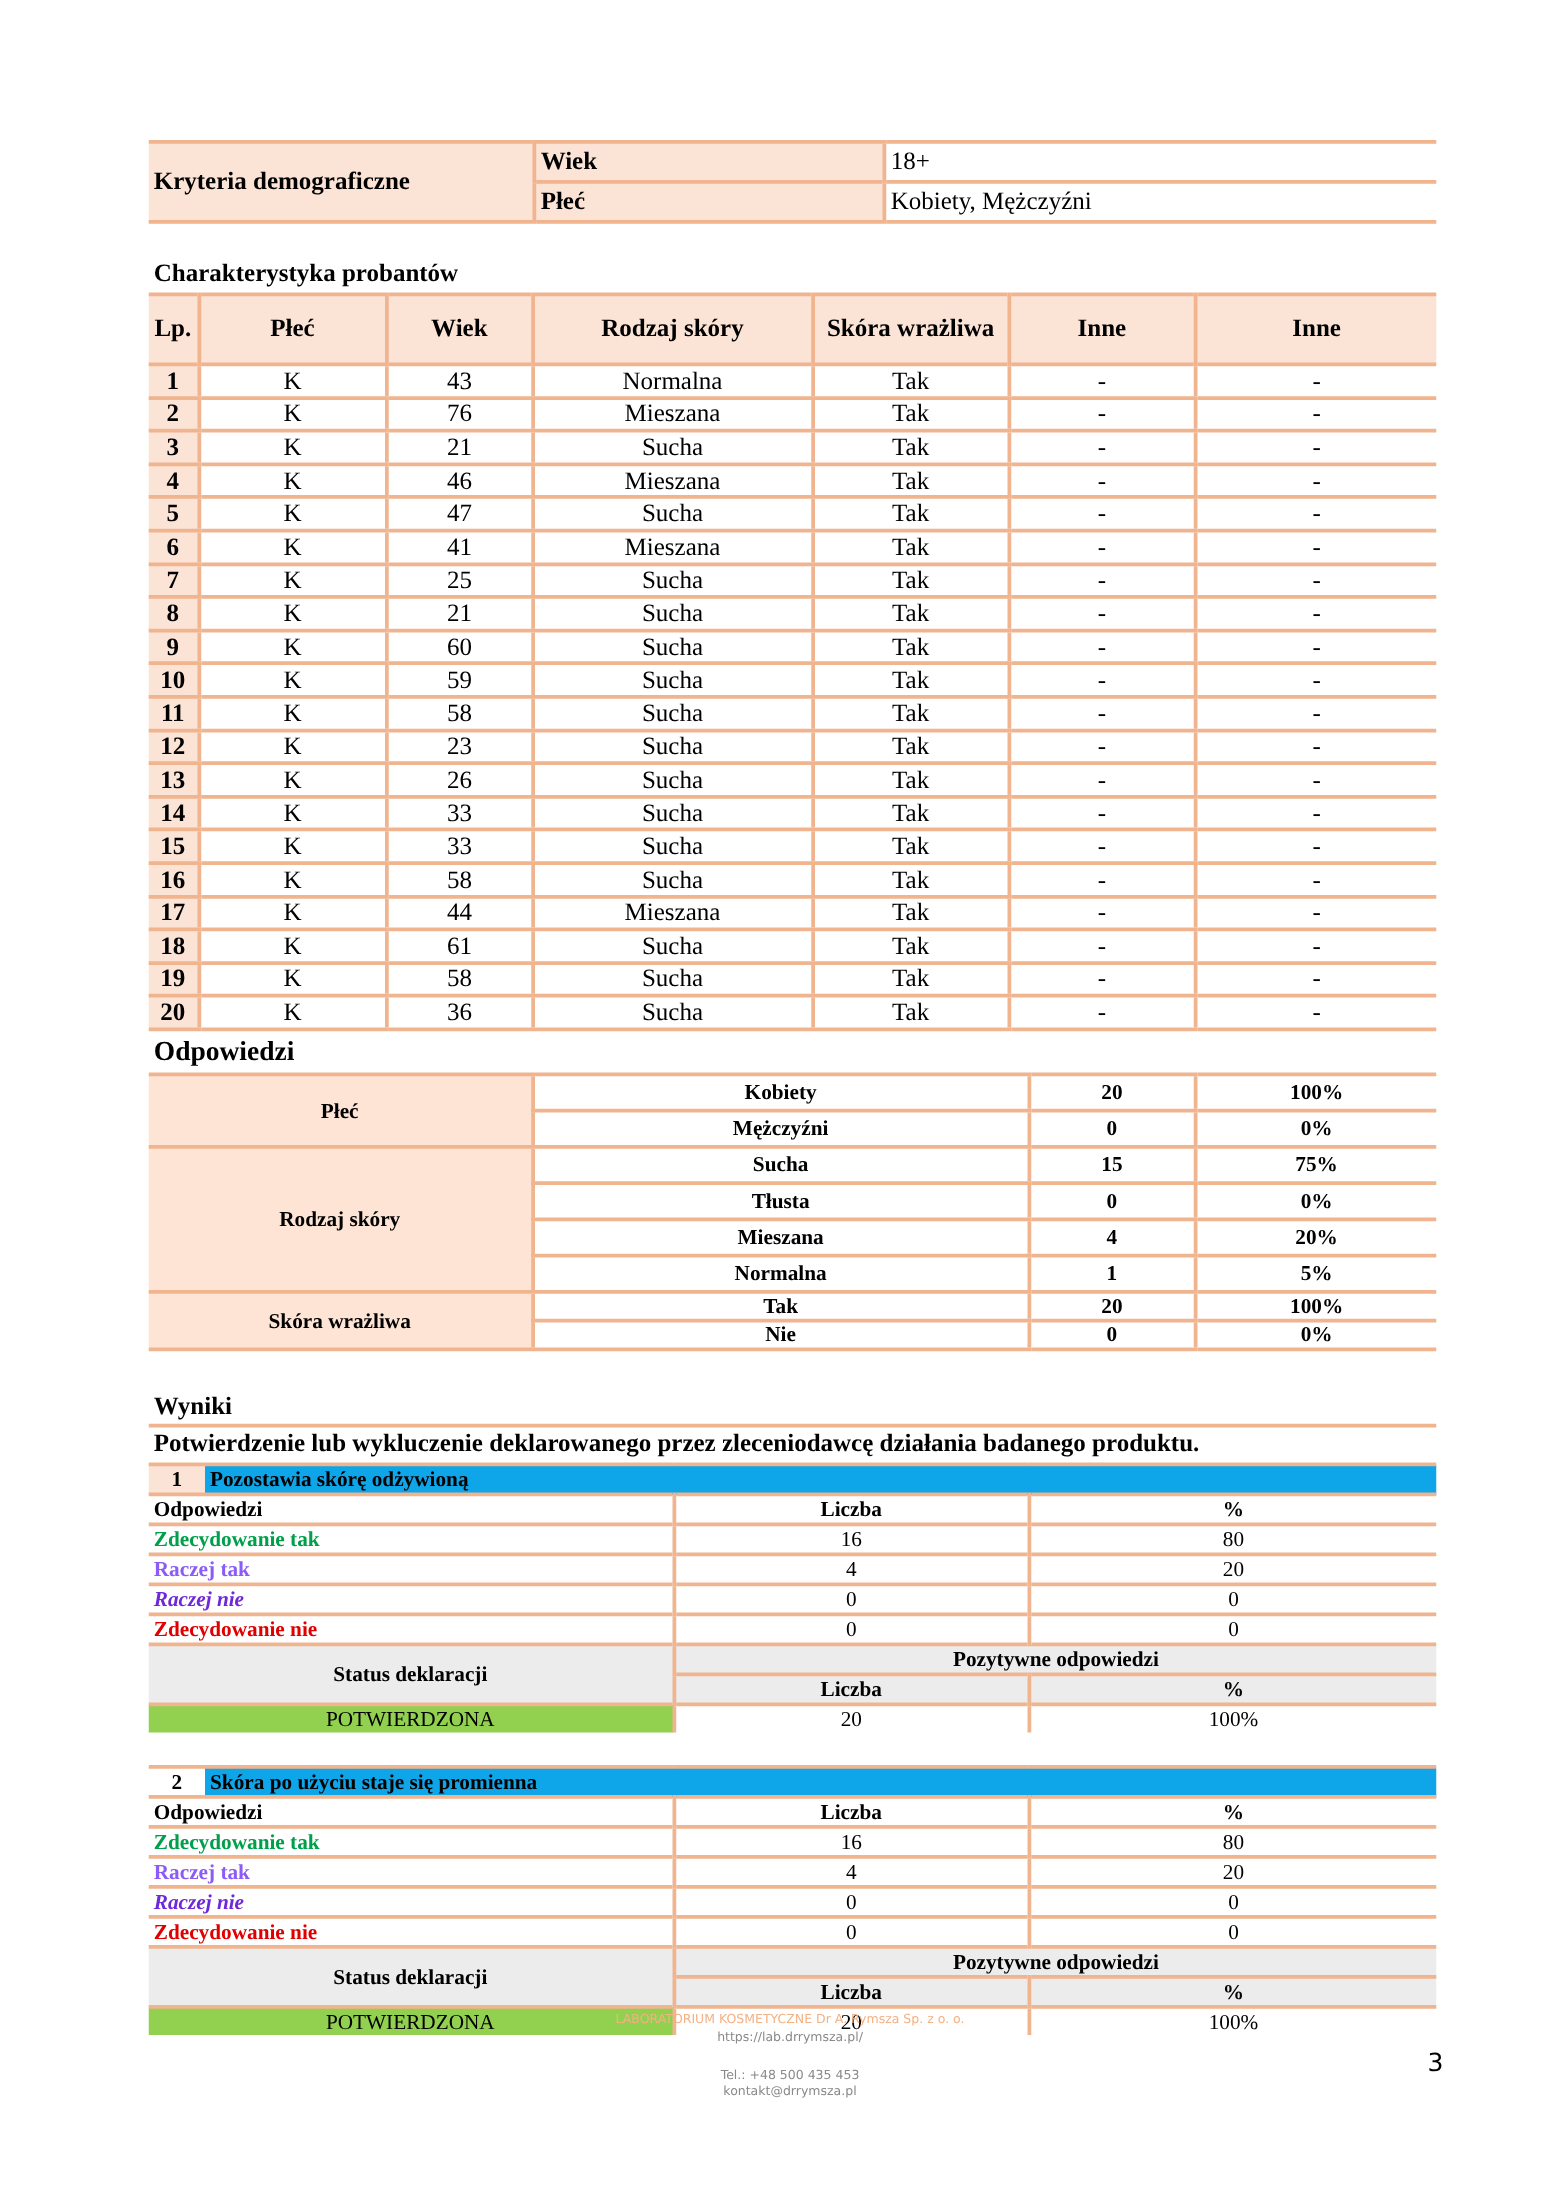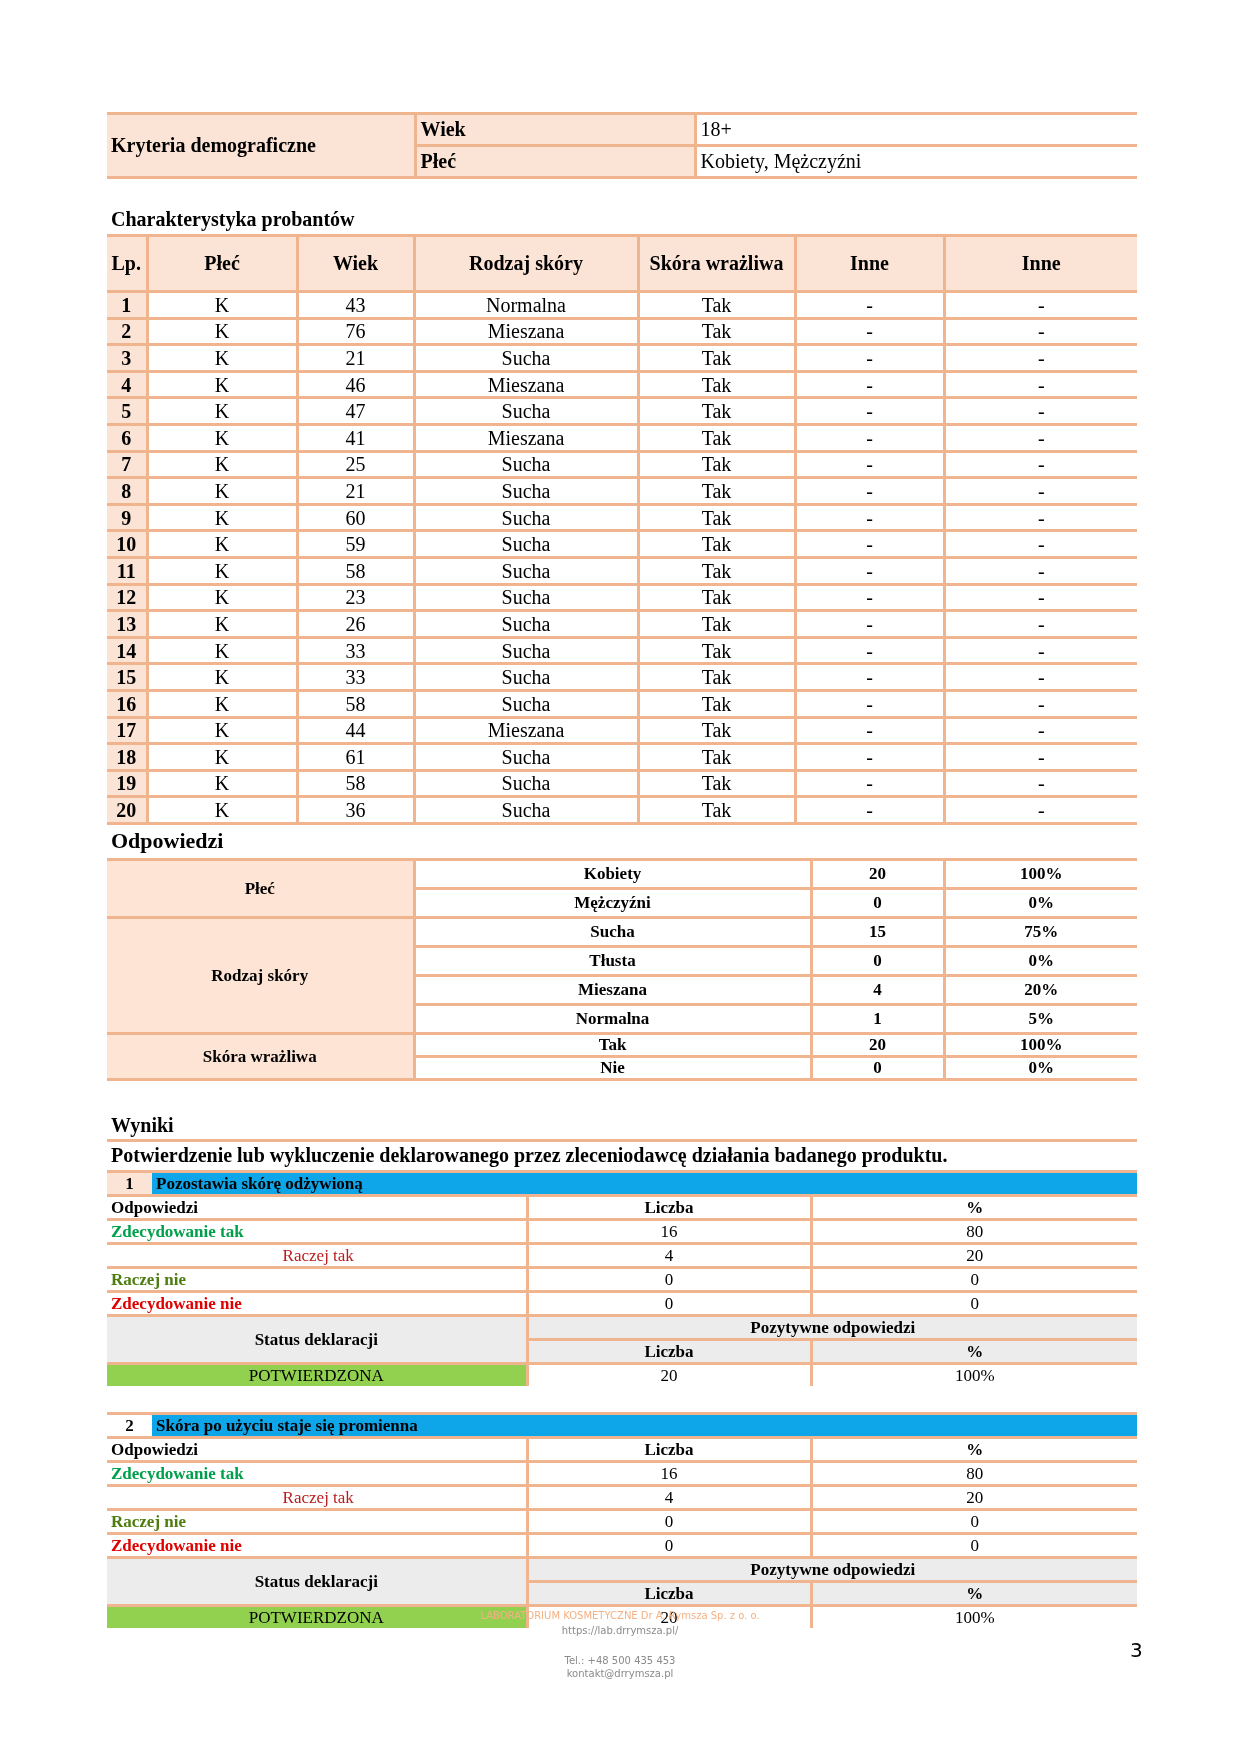--- a/index.html
+++ b/index.html
@@ -1,18 +1,18 @@
 <!DOCTYPE html>
 <html><head>
 <meta charset="utf-8">
 <style>
   html, body { margin: 0; padding: 0; background: #ffffff; }
   body { width: 1240px; height: 1754px; position: relative; overflow: hidden;
          font-family: "Liberation Serif", "DejaVu Serif", serif; color: #000; }
-  .page { position: absolute; left: 0; top: 0; width: 1196px; height: 1754px; }
+  .page { position: absolute; left: 12px; top: 0; width: 1196px; height: 1754px; }
   table { border-collapse: collapse; position: absolute; left: 107px; width: 1030px; table-layout: fixed; }
   td, th { padding: 0; font-weight: normal; }
   .peach { background: #fbe3d6; }
   .b-top { border-top: 3px solid #f0b48f; }
   .b-bot { border-bottom: 3px solid #f0b48f; }
   .b-l { border-left: 3px solid #f0b48f; }
   .bold { font-weight: bold; }
   .c { text-align: center; }
   .l { text-align: left; padding-left: 4px; }
 
@@ -27,22 +27,22 @@
   #prob tr:last-child td { border-bottom: 3px solid #f0b48f; }
   
   #odp td { font-size: 17px; height: 26px; font-weight: bold; }
   #odp td.grp { background: #fde4d4; font-weight: bold; font-size: 17px; }
   
   .wyn td { font-size: 17px; height: 21px; line-height: 20px; }
   .wyn td.hdr-band { background: #0ea5e9; font-weight: bold; margin-left: 20px; }
   .wyn td.gray { background: #ececec; font-weight: bold; }
   .wyn td.green { background: #92d050; font-weight: normal; }
   .col-green { color: #00a04a; font-weight: bold; margin-left: 36px; }
-  .col-lgreen { color: #b91c1c; font-weight: normal; text-align: center; }
-  .col-orange { color: #4d7c0f; font-weight: bold; }
+  .col-lgreen { color: #8b5cf6; font-weight: bold; }
+  .col-orange { color: #6d28d9; font-weight: bold; font-style: italic; }
   .col-red { color: #e00000; font-weight: bold; }
   .footer { position: absolute; left: 0; width: 1240px; text-align: center;
             font-family: "DejaVu Sans", sans-serif; font-size: 10px; color: #8a8a8a; }
   .footer.org { color: #f4b183; }
   .pagenum { position: absolute; left: 1130px; top: 1638px; font-family: "DejaVu Sans", sans-serif; font-size: 20px; }
 </style>
 </head>
 <body>
 
 <div class="page">

